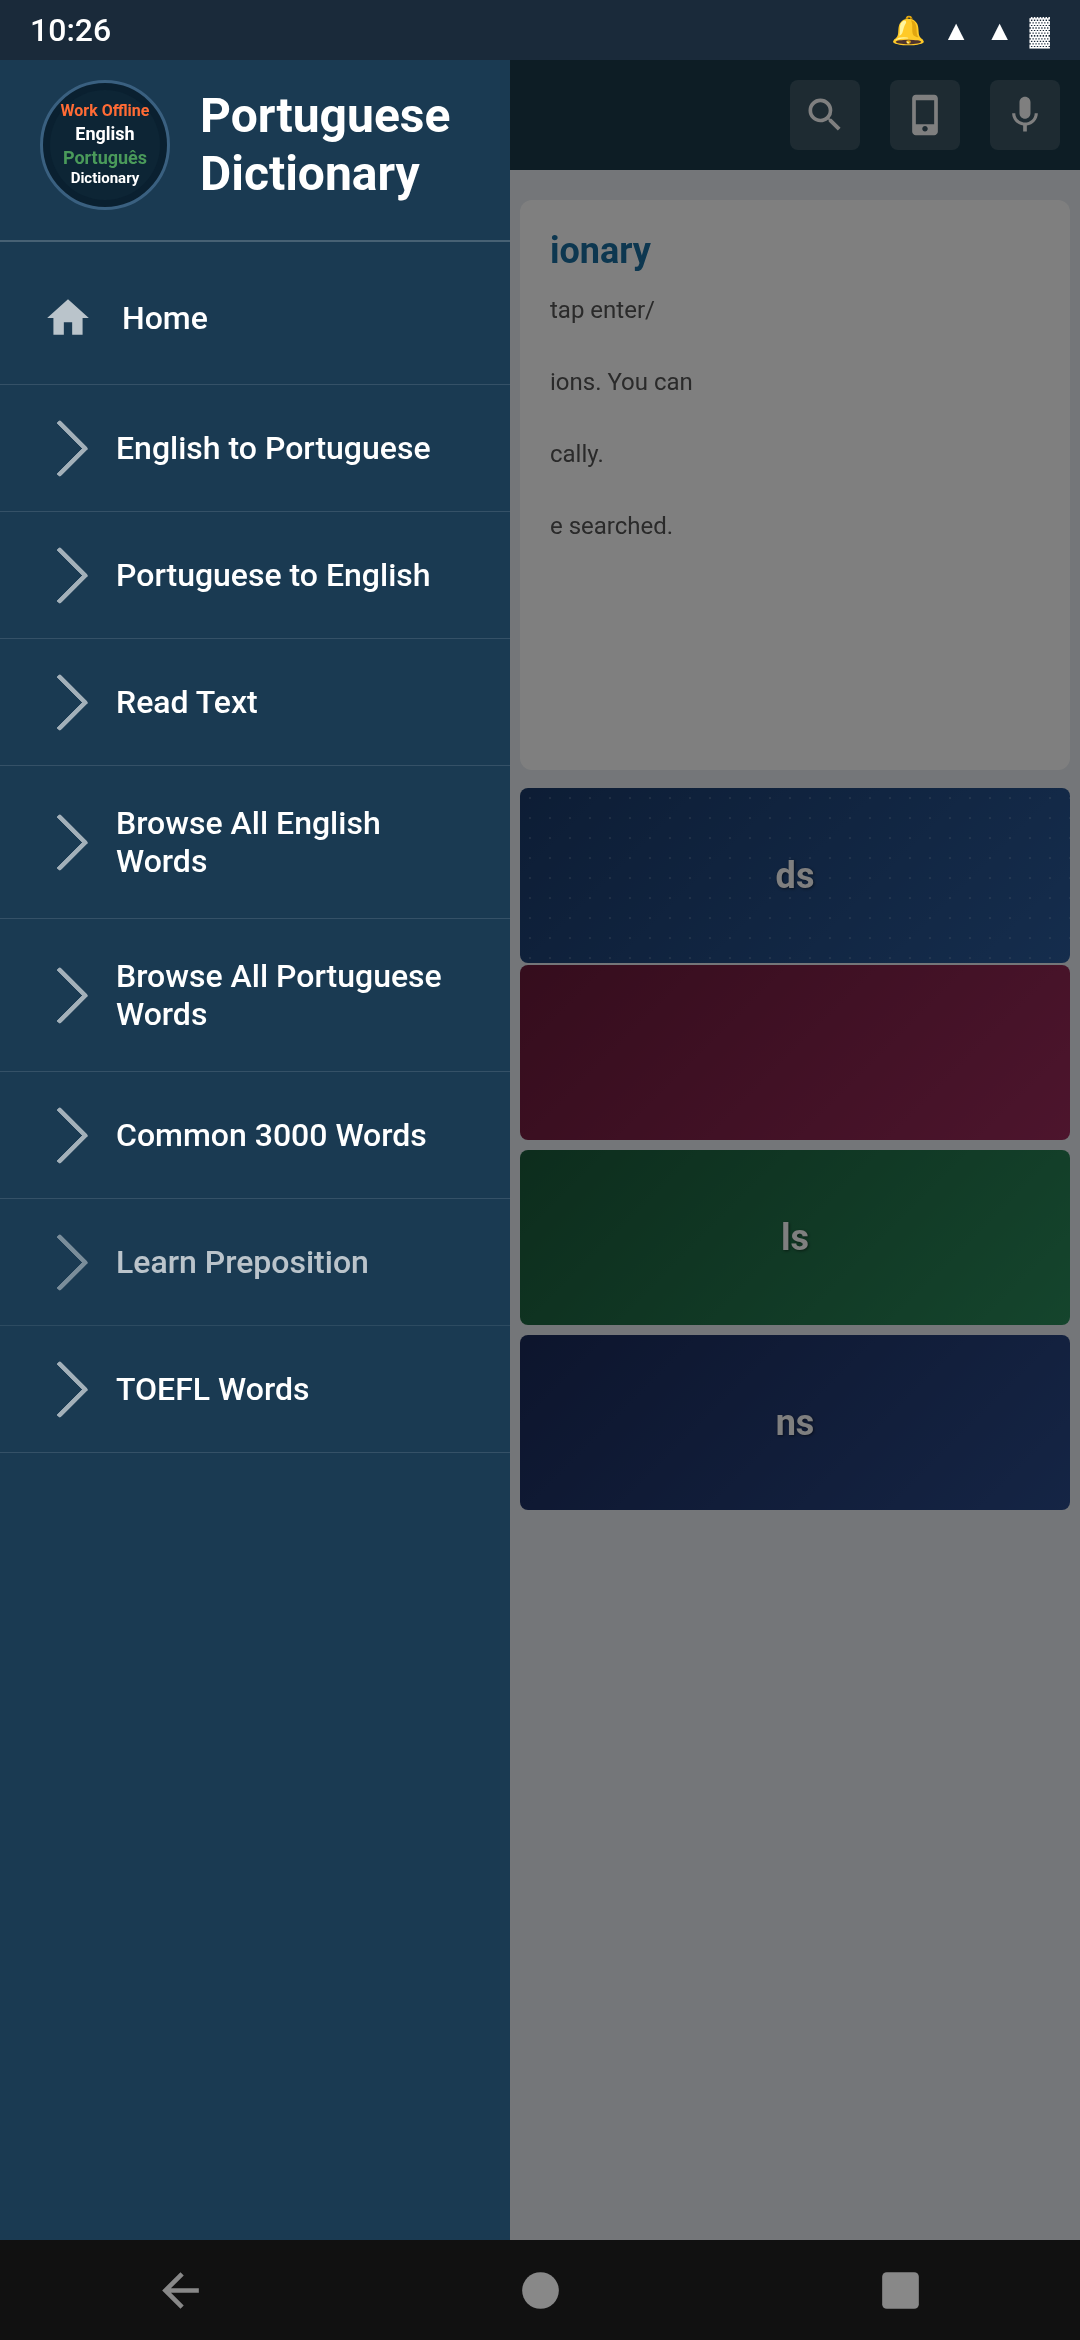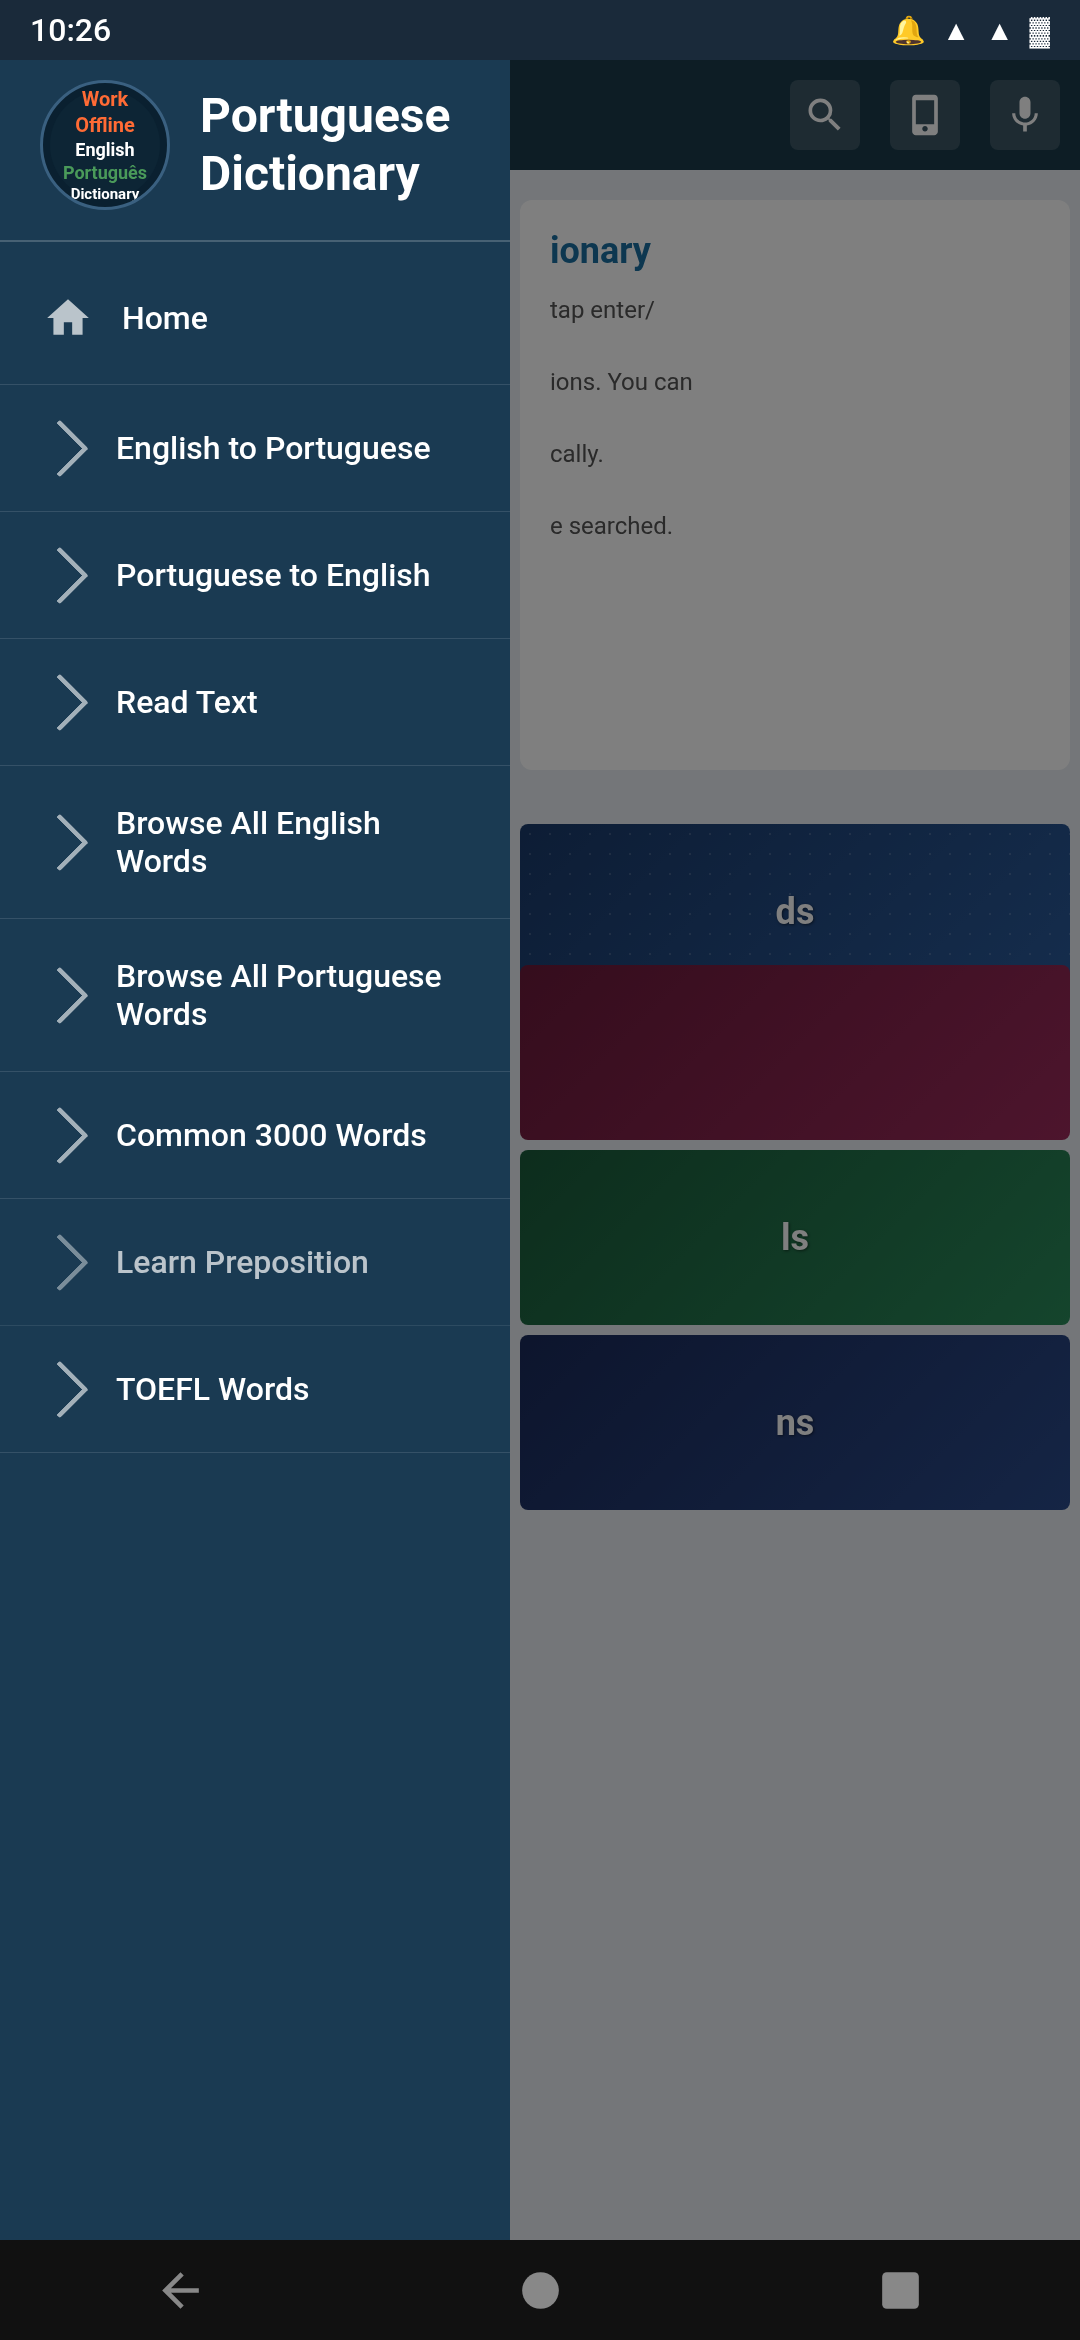--- a/index.html
+++ b/index.html
@@ -129,21 +129,21 @@
       overflow: hidden;
     }
 
     .thumb-card-text {
       color: #fff;
       font-size: 36px;
       font-weight: bold;
       text-shadow: 1px 1px 3px rgba(0,0,0,0.5);
     }
 
-    .thumb-1 { top: 824px; background: linear-gradient(135deg, #1a3a6a, #2a5a9a); }
+    .thumb-1 { top: 788px; background: linear-gradient(135deg, #1a3a6a, #2a5a9a); }
     .thumb-2 { top: 965px; background: linear-gradient(135deg, #6a1a3a, #9a2a5a); }
     .thumb-3 { top: 1150px; background: linear-gradient(135deg, #1a5a3a, #2a8a5a); }
     .thumb-4 { top: 1335px; background: linear-gradient(135deg, #1a2a5a, #2a4a8a); }
 
     
     .drawer-overlay {
       position: absolute;
       top: 0;
       left: 0;
       width: 1080px;
@@ -196,21 +196,21 @@
       display: flex;
       flex-direction: column;
       align-items: center;
       justify-content: center;
       font-size: 14px;
       font-weight: bold;
       line-height: 1.3;
       text-align: center;
     }
 
-    .logo-line1 { color: #ff6b35; font-size: 20px; }
+    .logo-line1 { color: #ff6b35; font-size: 16px; }
     .logo-line2 { color: #fff; font-size: 18px; }
     .logo-line3 { color: #4a9a5a; font-size: 18px; }
     .logo-line4 { color: #fff; font-size: 15px; }
 
     .drawer-title {
       color: #fff;
       font-size: 48px;
       font-weight: bold;
       line-height: 1.2;
     }

